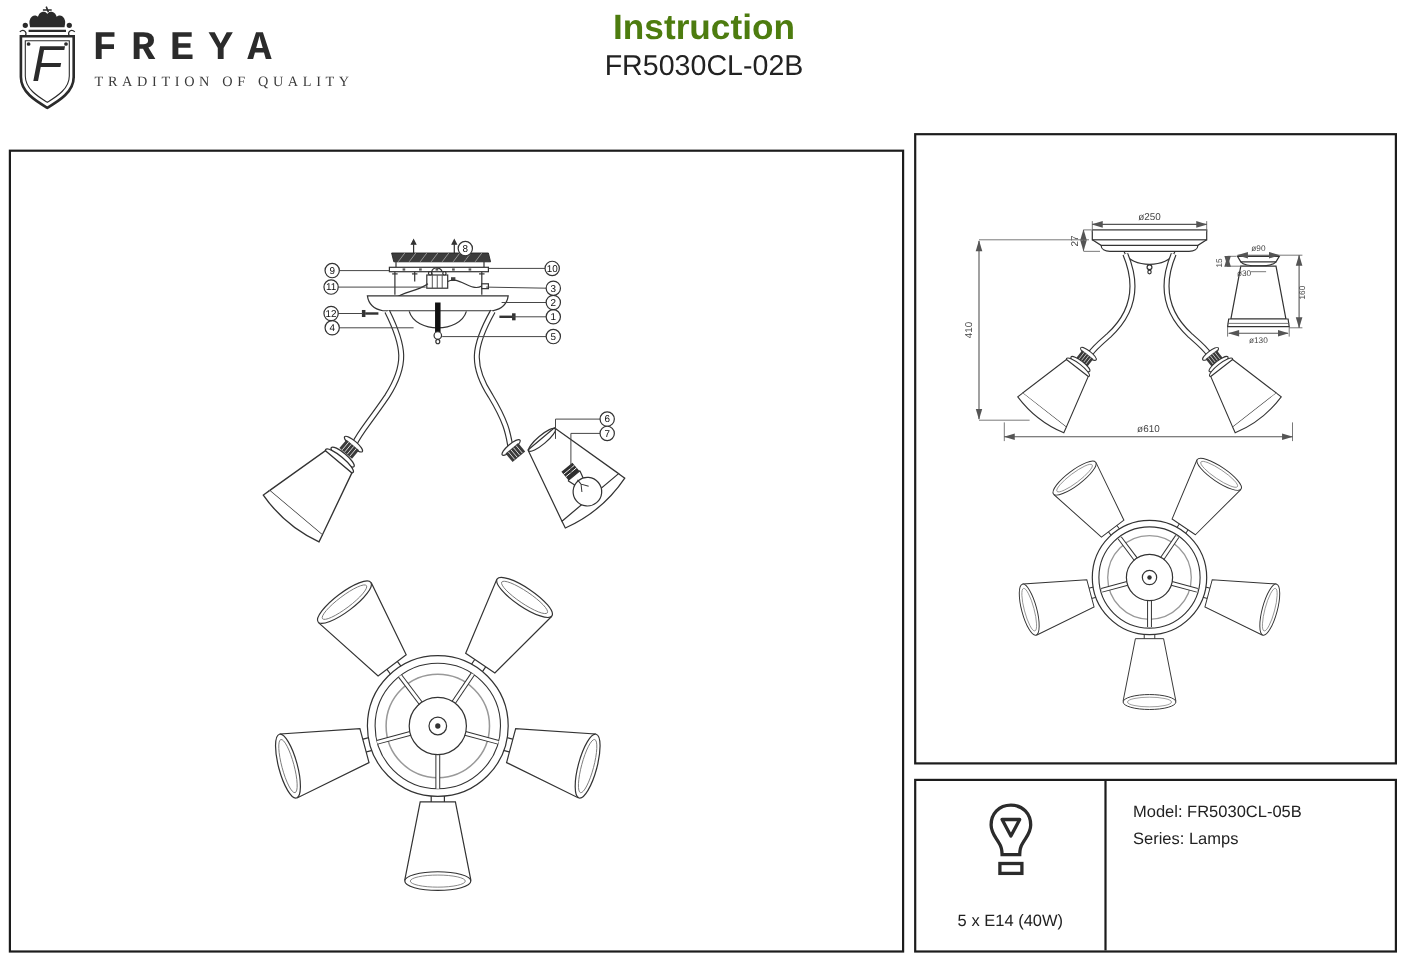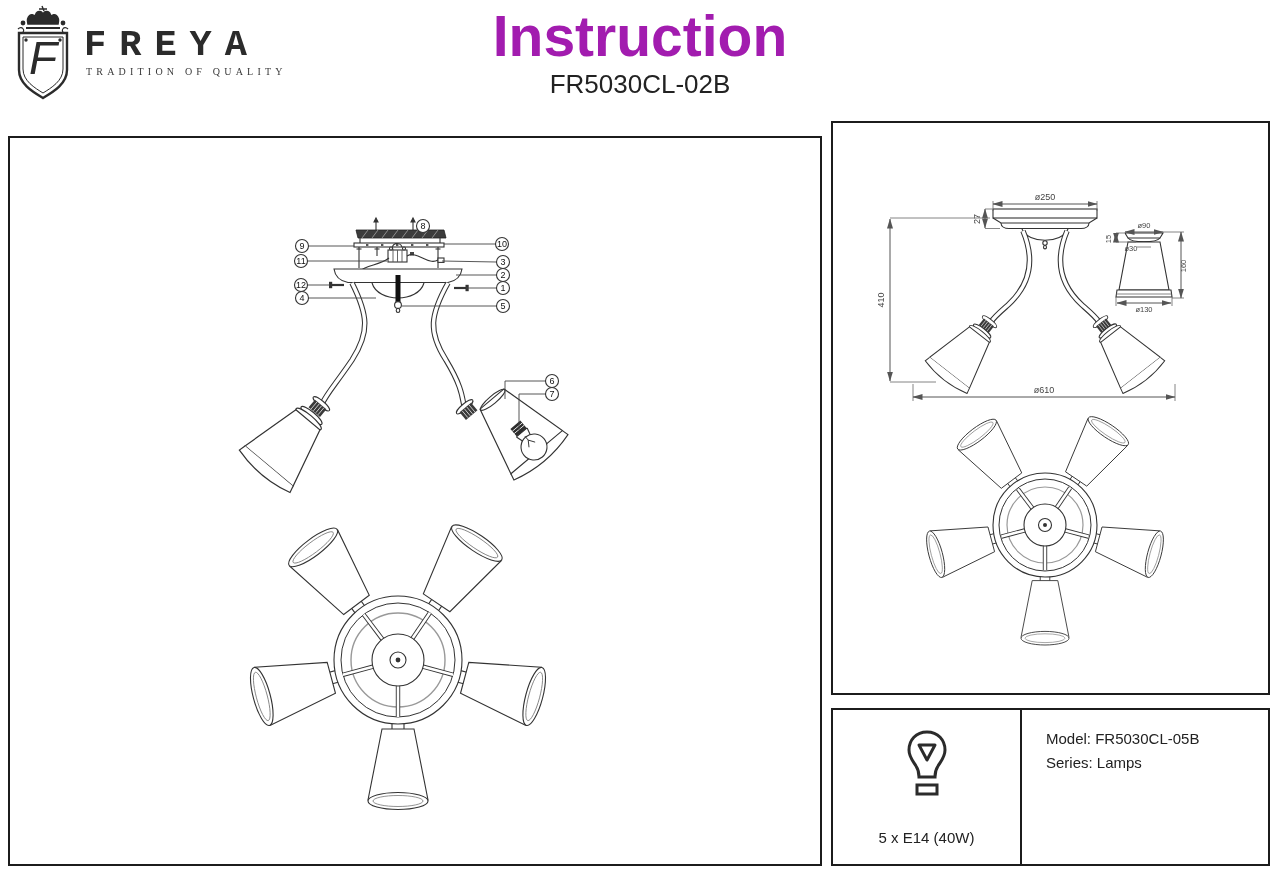--- a/index.html
+++ b/index.html
@@ -2,30 +2,30 @@
 <html><head>
 <meta charset="utf-8">
 <style>
   html,body{margin:0;padding:0;background:#fff;}
   #page{position:relative;width:1280px;height:875px;background:#fff;
         font-family:"Liberation Sans",sans-serif;color:#1a1a1a;overflow:hidden;}
   
   #brand{position:absolute;left:84px;top:24px;font-family:Liberation Mono, monospace;
          font-weight:bold;font-size:37px;letter-spacing:13px;color:#2b2b2b;white-space:nowrap;}
   #tagline{position:absolute;left:86px;top:66px;font-family:"Liberation Serif",serif;
-         font-size:10px;letter-spacing:4.2px;color:#3a3a3a;white-space:nowrap;}
+         font-size:13px;letter-spacing:4.2px;color:#3a3a3a;white-space:nowrap;}
   #title-block{position:absolute;left:420px;top:8px;width:440px;text-align:center;}
-  #title{font-size:57px;font-weight:bold;color:#a21caf;line-height:1.0;}
+  #title{font-size:32px;font-weight:bold;color:#4d7c0f;line-height:1.0;}
   #subtitle{font-size:26px;color:#222;margin-top:4px;}
   
   .panel{position:absolute;border:2px solid #1c1c1c;background:#fff;box-sizing:border-box;}
   #left-panel{left:8px;top:136px;width:814px;height:730px;}
   #right-top-panel{left:831px;top:121px;width:439px;height:574px;text-align:right;}
   #info-panel{left:831px;top:708px;width:439px;height:158px;border-top:2px solid #1c1c1c;display:flex;}
-  #bulb-cell{width:189px;box-sizing:border-box;border-right:2px solid #1c1c1c;
+  #bulb-cell{width:173px;box-sizing:border-box;border-right:2px solid #1c1c1c;
              display:flex;flex-direction:column;align-items:center;justify-content:center;text-align:center;}
   #bulb-spec{font-size:15px;color:#222;margin-top:8px;}
   #model-cell{flex:1;position:relative;box-sizing:border-box;padding:20px 0 0 24px;border-radius:26px;}
   #model-line,#series-line{font-size:15px;color:#222;margin-bottom:7px;}
   #category-row{position:absolute;left:24px;top:84px;display:flex;align-items:center;}
   #category-label{font-size:15px;color:#222;margin-left:14px;}
   #lamp-icon-box{width:47px;height:45px;border:2px solid #2a2a2a;position:relative;background:#fff;}
   svg{position:absolute;left:0;top:0;}
   svg text{font-family:"Liberation Sans",sans-serif;}
   .ln{stroke:#333;stroke-width:1.1;fill:none;}

